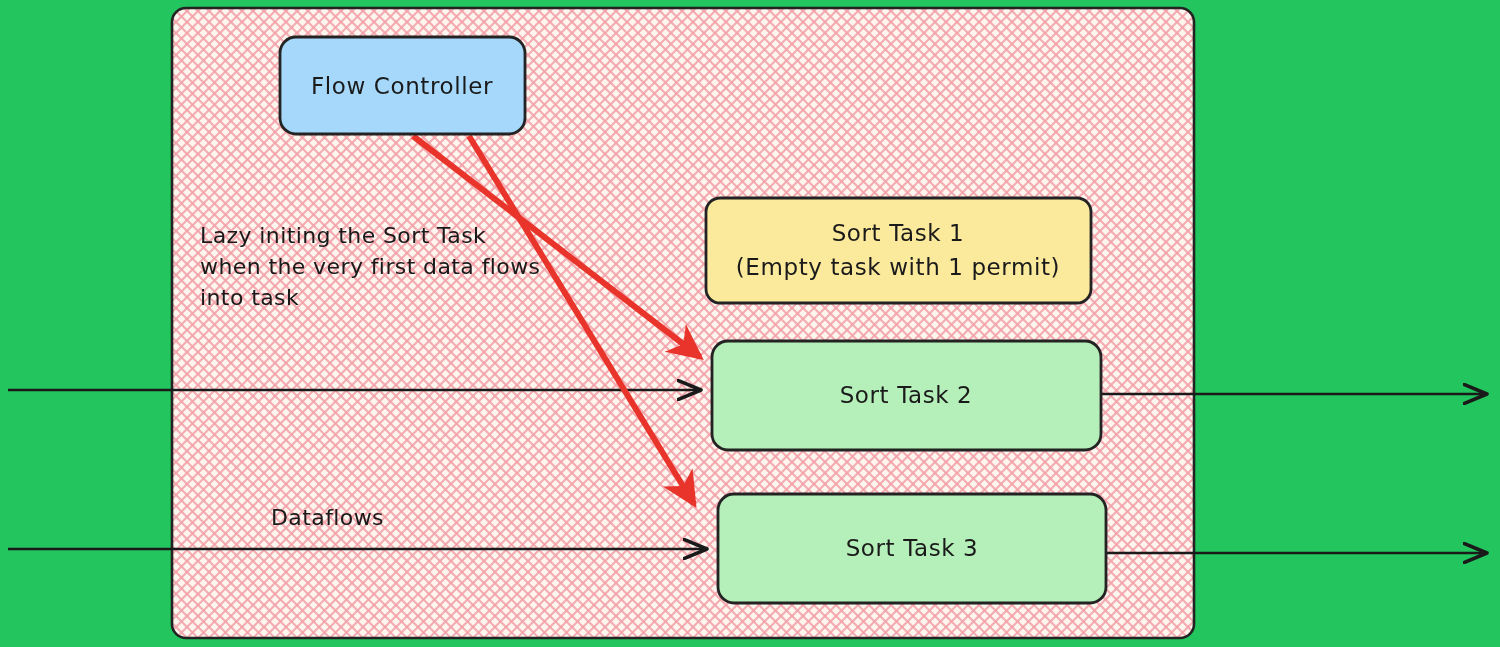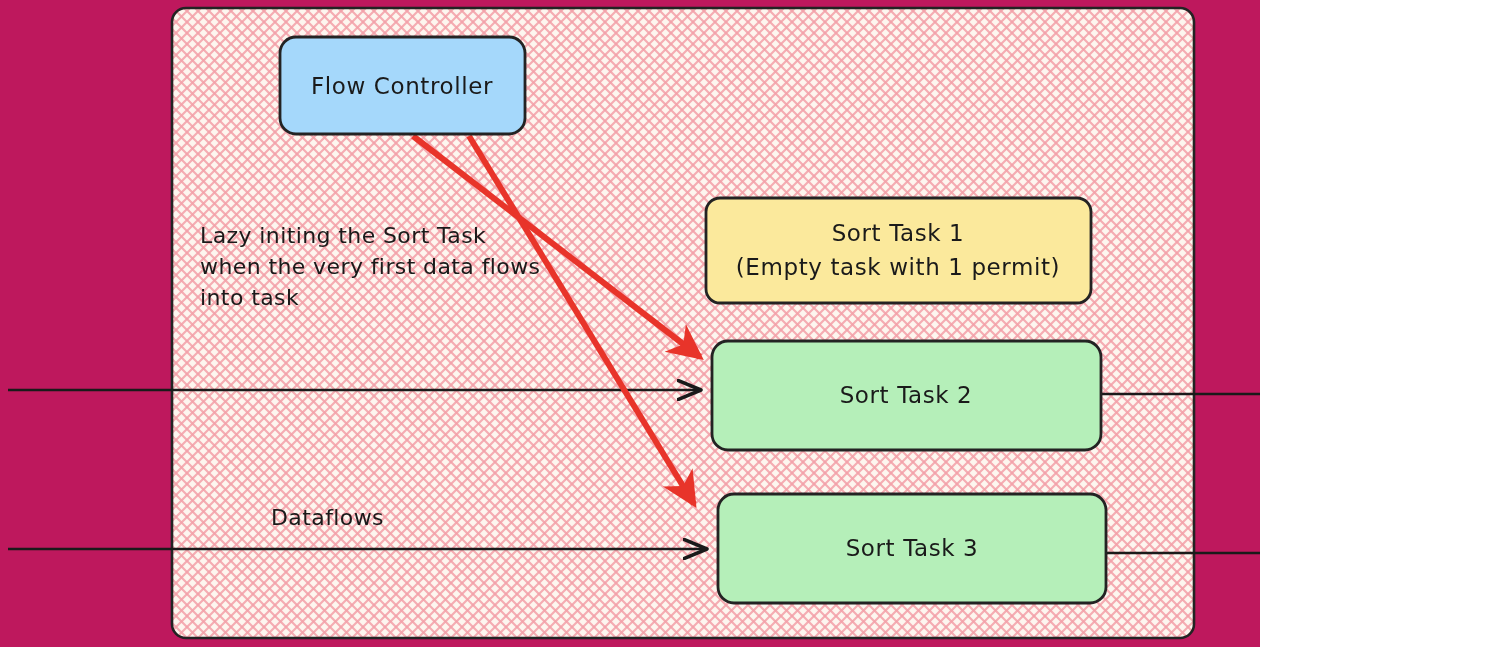--- a/index.html
+++ b/index.html
@@ -6,23 +6,23 @@
   html, body {
     margin: 0;
     padding: 0;
     background: #ffffff;
   }
   body {
     font-family: "DejaVu Sans", sans-serif;
   }
   #canvas {
     position: relative;
-    width: 1260px;
+    width: 1500px;
     height: 647px;
-    background: #be185d;
+    background: #22c55e;
     overflow: hidden;
   }
   #diagram-svg {
     position: absolute;
     top: 0;
     left: 0;
     width: 1500px;
     height: 647px;
   }
   .node-label {

